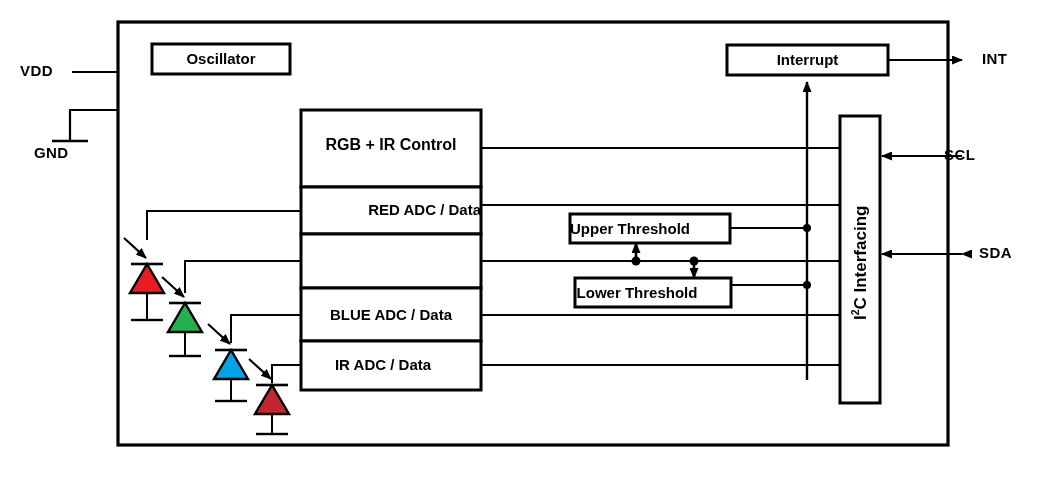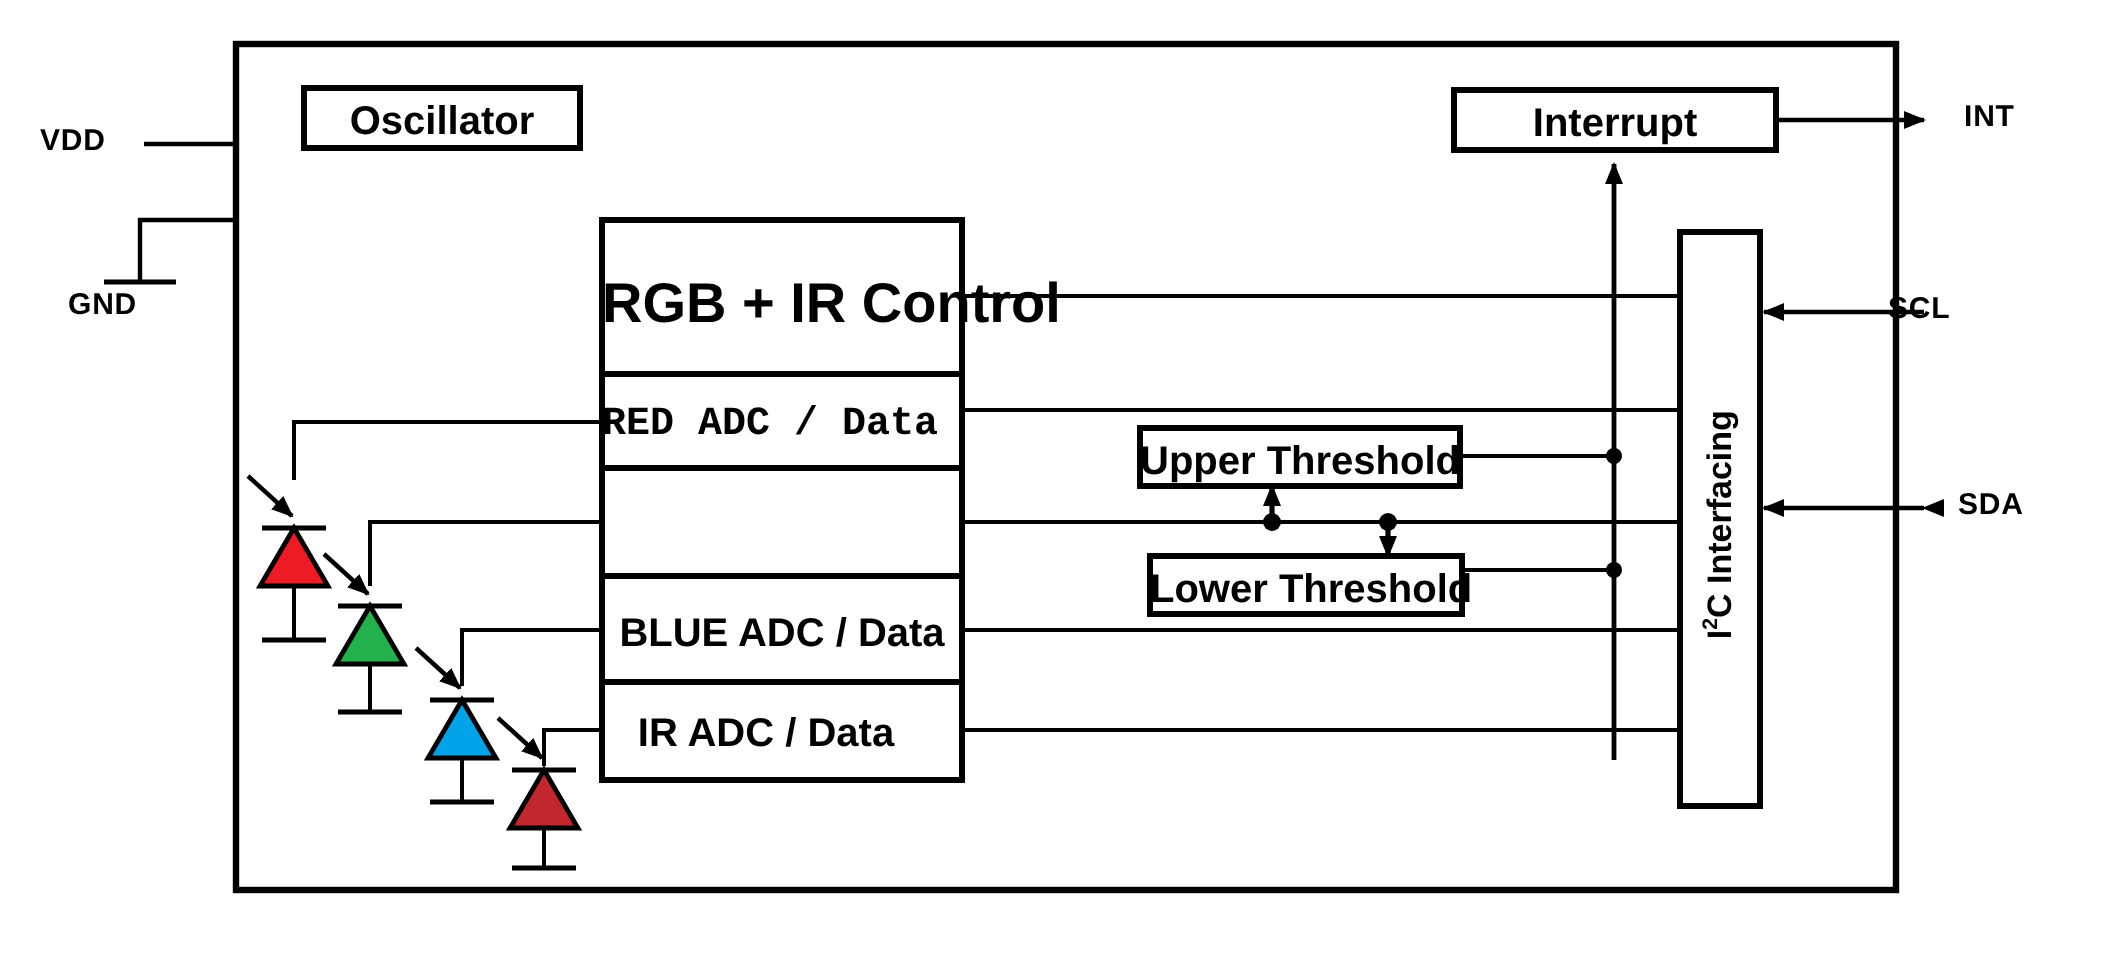--- a/index.html
+++ b/index.html
@@ -1,22 +1,22 @@
 <!DOCTYPE html>
 <html><head>
 <meta charset="utf-8">
 <style>
   html,body{margin:0;padding:0;background:#ffffff;}
   body{font-family:"Liberation Sans",sans-serif;}
   #stage{position:relative;width:1057px;height:488px;background:#ffffff;overflow:hidden;padding-left:16px;}
   #stage svg{position:absolute;left:0;top:0;}
   .lbl{position:absolute;font-weight:bold;color:#000;white-space:nowrap;}
   .pin-label{font-size:15px;letter-spacing:.4px;}
-  .box-label{font-size:20px;}
-  .box-label.big{font-size:28px;}
+  .box-label{font-size:15px;}
+  .box-label.big{font-size:16px;}
   .vert-label{position:absolute;font-weight:bold;font-size:17px;color:#000;
     transform-origin:center center;white-space:nowrap;}
   sup{font-size:.62em;vertical-align:super;font-weight:bold;}
 </style>
 </head>
 <body>
 
 <div id="stage">
 
   <svg width="1057" height="488">
@@ -108,21 +108,21 @@
 
   <div class="lbl pin-label" style="left:20px;top:62px;">VDD</div>
   <div class="lbl pin-label" style="left:34px;top:144px;">GND</div>
   <div class="lbl pin-label" style="left:982px;top:50px;">INT</div>
   <div class="lbl pin-label" style="left:944px;top:146px;">SCL</div>
   <div class="lbl pin-label" style="left:979px;top:244px;">SDA</div>
 
   <div class="lbl box-label" style="left:152px;top:50px;width:138px;text-align:center;">Oscillator</div>
   <div class="lbl box-label" style="left:727px;top:51px;width:161px;text-align:center;">Interrupt</div>
   <div class="lbl box-label big" style="left:301px;top:136px;width:180px;text-align:center;">RGB + IR Control</div>
-  <div class="lbl box-label" style="left:301px;top:201px;width:180px;text-align:left;font-family:Liberation Mono, monospace;">RED ADC / Data</div>
+  <div class="lbl box-label" style="left:301px;top:201px;width:180px;text-align:right;">RED ADC / Data</div>
   <div class="lbl box-label" style="left:301px;top:306px;width:180px;text-align:center;">BLUE ADC / Data</div>
   <div class="lbl box-label" style="left:293px;top:356px;width:180px;text-align:center;">IR ADC / Data</div>
   <div class="lbl box-label" style="left:570px;top:220px;width:160px;text-align:left;">Upper Threshold</div>
   <div class="lbl box-label" style="left:575px;top:284px;width:124px;text-align:center;">Lower Threshold</div>
 
   <div class="vert-label" style="left:790px;top:252px;width:140px;text-align:center;transform:rotate(-90deg);">I<sup>2</sup>C Interfacing</div>
 
 </div>
 
 </body></html>

